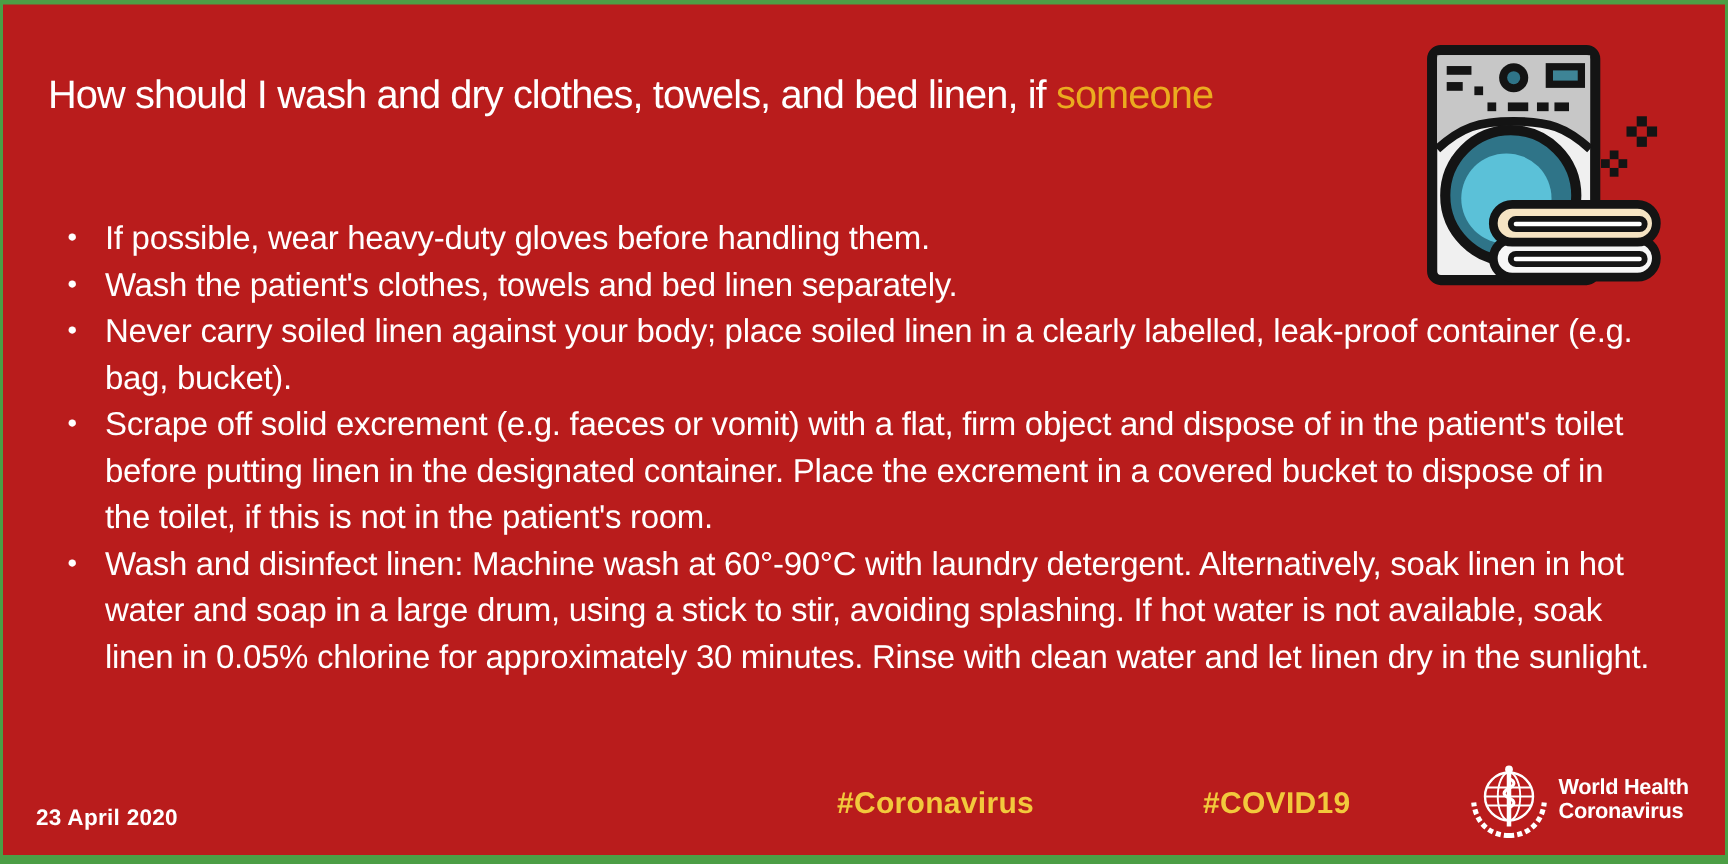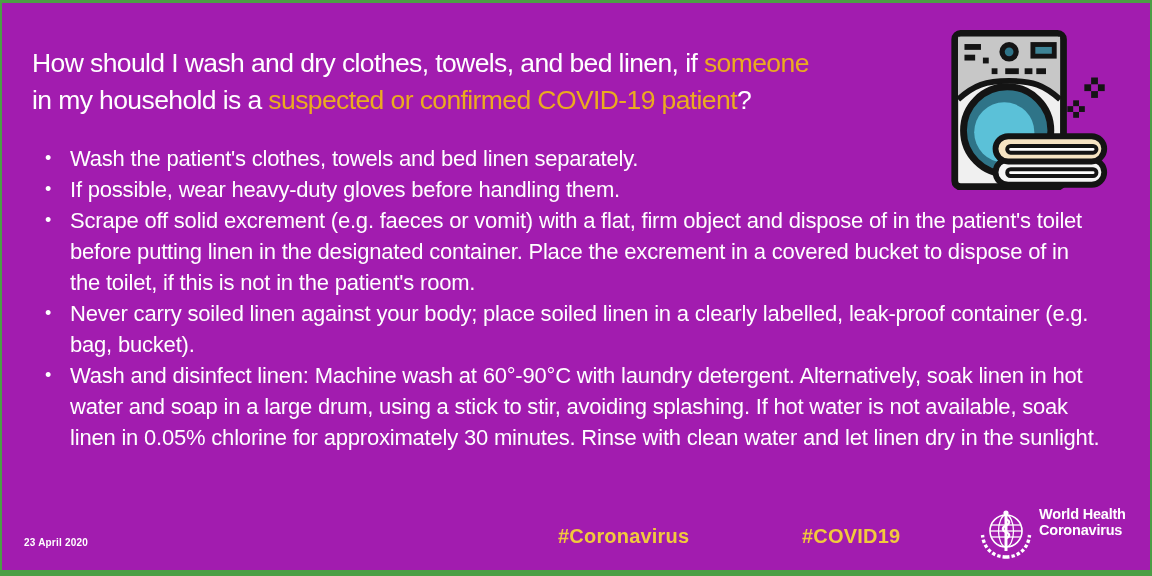--- a/index.html
+++ b/index.html
@@ -1,20 +1,20 @@
 <!DOCTYPE html>
 <html><head>
 <meta charset="utf-8">
 <style>
   html,body{margin:0;padding:0;background:#3f8c3b;}
   .stage{
     position:relative;
     width:1152px;height:576px;
     box-sizing:border-box;
-    background:#a21caf;
+    background:#b91c1c;
     border-style:solid;
     border-color:#4C9E45;
     border-width:3px 2px 6px 2px;
     overflow:hidden;
     font-family:"Liberation Sans", sans-serif;
   }
   .title{
     position:absolute;left:30px;top:42px;
     color:#ffffff;
     font-size:26.5px;
@@ -44,49 +44,48 @@
     position:absolute;left:3px;top:0;
     font-size:0.82em;
     line-height:31px;
   }
   .machine{
     position:absolute;left:945px;top:26px;
     width:165px;height:164px;
   }
   .date{
     position:absolute;left:22px;top:534px;
-    color:#ffffff;font-size:10px;font-weight:bold;
+    color:#ffffff;font-size:15px;font-weight:bold;
     letter-spacing:0.2px;
   }
   .hashtag{
     position:absolute;top:522px;
     color:#F2C93C;font-size:20px;font-weight:bold;
     letter-spacing:0.2px;
   }
   .hashtag.corona{left:556px;}
   .hashtag.covid{left:800px;text-align:right;}
   .who-logo{
     position:absolute;left:977px;top:503px;
-    display:flex;
+    display:flex;align-items:center;
   }
   .who-text{
     margin-left:6px;
     color:#ffffff;font-weight:bold;
     font-size:14.5px;line-height:16px;
     letter-spacing:-0.2px;
   }
 </style>
 </head>
 <body>
 
 <div class="stage">
 
   <div class="title">
     <div><span>How should I wash and dry clothes, towels, and bed linen, if </span><span class="hl">someone</span></div>
-    <div><span>in my household is a </span><span class="hl">suspected or confirmed COVID-19 patient</span><span>?</span></div>
   </div>
 
   <svg class="machine" viewBox="0 0 170 168">
 
     <rect x="8" y="4" width="112" height="158" rx="6" fill="#F0F0F0" stroke="#141414" stroke-width="7"></rect>
 
     <path d="M11.5 7.5 H116.5 V72 C100 57 88 53 64 53 C40 53 28 57 11.5 72 Z" fill="#C7C7C7"></path>
     <path d="M11.5 72 C28 57 40 53 64 53 C88 53 100 57 116.5 72" fill="none" stroke="#141414" stroke-width="6"></path>
 
     <rect x="18" y="15" width="17" height="6" fill="#141414"></rect>
@@ -117,24 +116,24 @@
 
     <g>
       <rect x="50" y="134" width="112" height="26" rx="13" fill="#F6F6F6" stroke="#141414" stroke-width="6"></rect>
       <rect x="62" y="144" width="92" height="7" rx="3.5" fill="#FFFFFF" stroke="#141414" stroke-width="4"></rect>
       <rect x="50" y="110" width="112" height="26" rx="13" fill="#F6E4C3" stroke="#141414" stroke-width="6"></rect>
       <rect x="62" y="120" width="92" height="7" rx="3.5" fill="#FFFFFF" stroke="#141414" stroke-width="4"></rect>
     </g>
   </svg>
 
   <ul class="bullets">
+    <li>If possible, wear heavy-duty gloves before handling them.</li>
     <li>Wash the patient's clothes, towels and bed linen separately.</li>
-    <li>If possible, wear heavy-duty gloves before handling them.</li>
+    <li>Never carry soiled linen against your body; place soiled linen in a clearly labelled, leak-proof container (e.g. bag, bucket).</li>
     <li>Scrape off solid excrement (e.g. faeces or vomit) with a flat, firm object and dispose of in the patient's toilet before putting linen in the designated container. Place the excrement in a covered bucket to dispose of in the toilet, if this is not in the patient's room.</li>
-    <li>Never carry soiled linen against your body; place soiled linen in a clearly labelled, leak-proof container (e.g. bag, bucket).</li>
     <li>Wash and disinfect linen: Machine wash at 60°-90°C with laundry detergent. Alternatively, soak linen in hot water and soap in a large drum, using a stick to stir, avoiding splashing. If hot water is not available, soak linen in 0.05% chlorine for approximately 30 minutes.  Rinse with clean water and let linen dry in the sunlight.</li>
   </ul>
 
   <div class="date">23 April 2020</div>
   <div class="hashtag corona">#Coronavirus</div>
   <div class="hashtag covid">#COVID19</div>
 
   <div class="who-logo">
     <svg width="54" height="54" viewBox="0 0 54 54">
 

